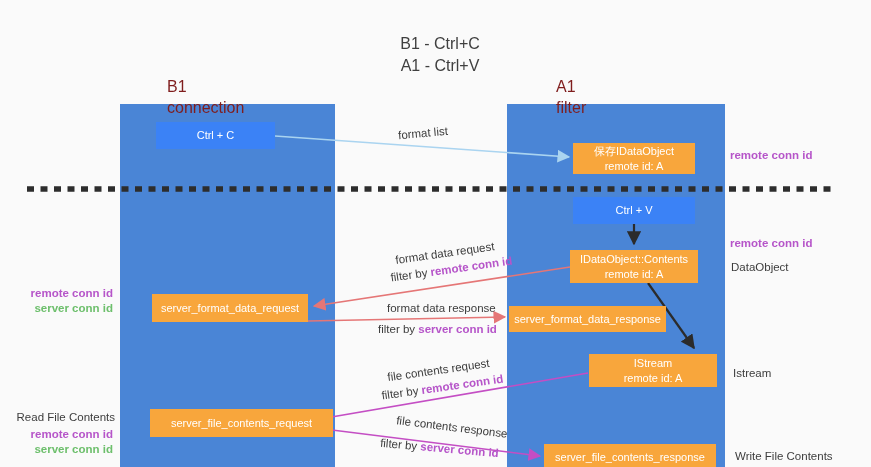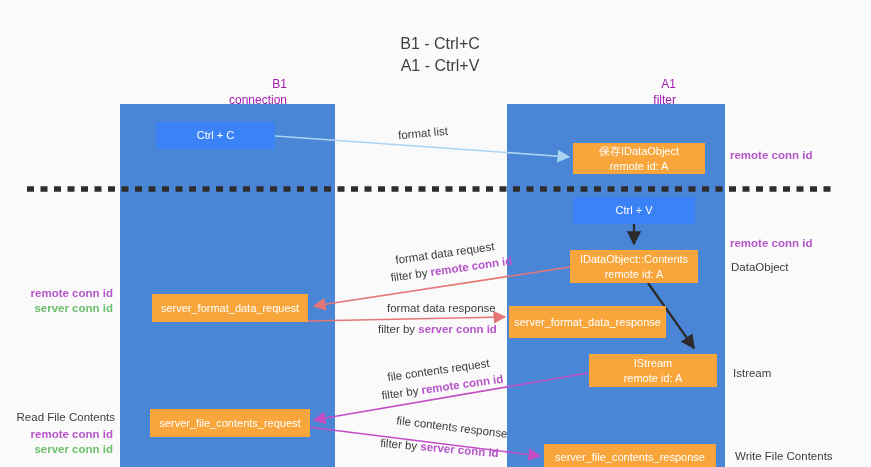--- a/index.html
+++ b/index.html
@@ -5,22 +5,22 @@
   html,body{margin:0;padding:0;background:#fafafa;}
   .canvas{
     position:relative;width:871px;height:467px;overflow:hidden;
     font-family:"Liberation Sans",sans-serif;background:#fafafa;margin-top:26px;
   }
   .title{
     position:absolute;left:340px;top:7px;width:200px;text-align:center;
     font-size:16px;color:#3f3f3f;line-height:1.35;
   }
   .colhead{
-    position:absolute;width:120px;text-align:right;font-size:12px;
-    color:#a21caf;line-height:1.3;z-index:4;
+    position:absolute;width:120px;text-align:left;font-size:16px;
+    color:#7f1d1d;line-height:1.3;z-index:4;
   }
   .col{position:absolute;background:#4a85d6;z-index:1;}
   .overlay{position:absolute;left:0;top:0;z-index:2;}
   .box{
     position:absolute;z-index:3;display:flex;flex-direction:column;
     align-items:center;justify-content:center;color:#ffffff;
     font-size:11px;line-height:1.3;text-align:center;white-space:nowrap;
   }
   .orange{background:#f8a63c;}
   .green{background:#3b82f6;}
@@ -84,48 +84,48 @@
 
     <line x1="588" y1="347" x2="314" y2="394" stroke="#c44ec4" stroke-width="1.6" marker-end="url(#ah-magenta)"></line>
 
     <line x1="308" y1="401" x2="540" y2="430" stroke="#c44ec4" stroke-width="1.6" marker-end="url(#ah-magenta)"></line>
   </svg>
 
   <div class="box green" style="left:156px;top:96px;width:119px;height:27px;">
     <span>Ctrl + C</span>
   </div>
 
-  <div class="box orange" style="left:573px;top:117px;width:132px;height:31px;">
+  <div class="box orange" style="left:573px;top:117px;width:122px;height:31px;">
     <span>保存IDataObject</span>
     <span>remote id: A</span>
   </div>
 
   <div class="box green" style="left:573px;top:171px;width:122px;height:27px;">
     <span>Ctrl + V</span>
   </div>
 
   <div class="box orange" style="left:570px;top:224px;width:128px;height:33px;">
     <span>IDataObject::Contents</span>
     <span>remote id: A</span>
   </div>
 
   <div class="box orange" style="left:152px;top:268px;width:156px;height:28px;">
     <span>server_format_data_request</span>
   </div>
 
-  <div class="box orange" style="left:509px;top:280px;width:157px;height:32px;">
+  <div class="box orange" style="left:509px;top:280px;width:157px;height:26px;">
     <span>server_format_data_response</span>
   </div>
 
   <div class="box orange" style="left:589px;top:328px;width:128px;height:33px;">
     <span>IStream</span>
     <span>remote id: A</span>
   </div>
 
-  <div class="box orange" style="left:150px;top:383px;width:160px;height:28px;text-align:right;">
+  <div class="box orange" style="left:150px;top:383px;width:183px;height:28px;text-align:right;">
     <span>server_file_contents_request</span>
   </div>
 
   <div class="box orange" style="left:544px;top:418px;width:172px;height:26px;">
     <span>server_file_contents_response</span>
   </div>
 
   <div class="lbl" style="left:398px;top:101px;transform:rotate(-5deg);">format list</div>
 
   <div class="lbl" style="left:395px;top:221px;transform:rotate(-8deg);">format data request</div>

